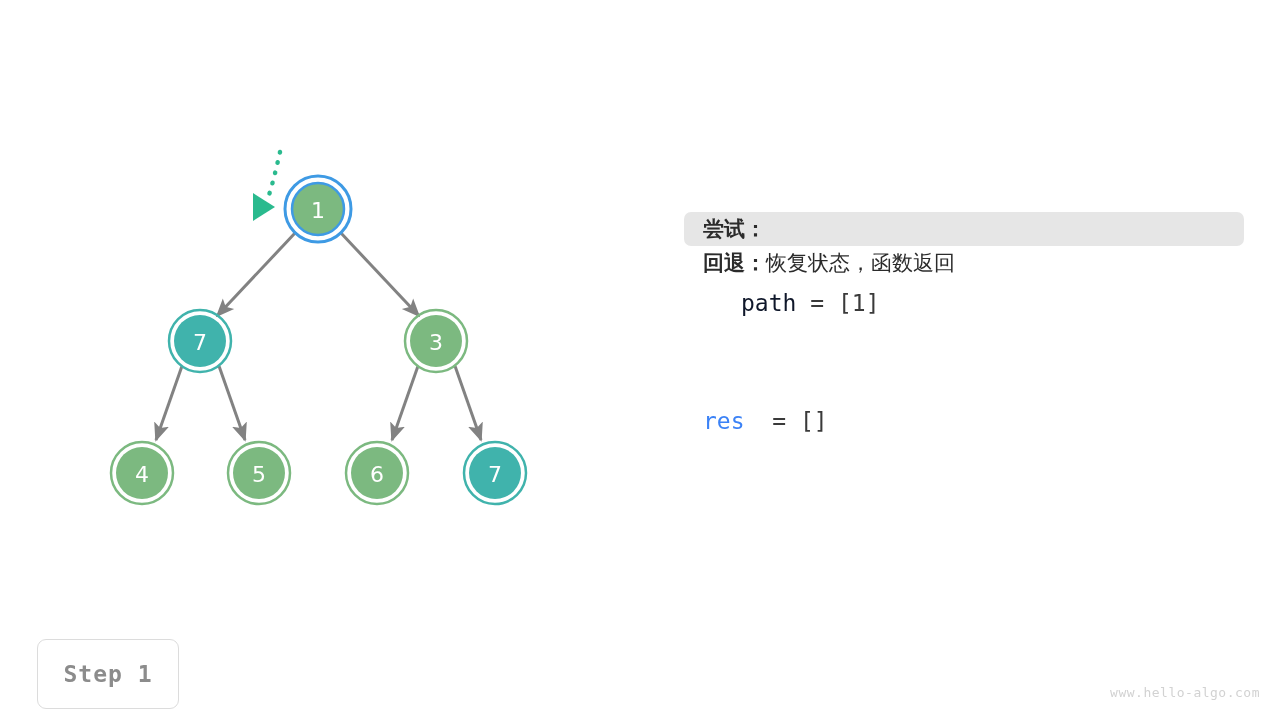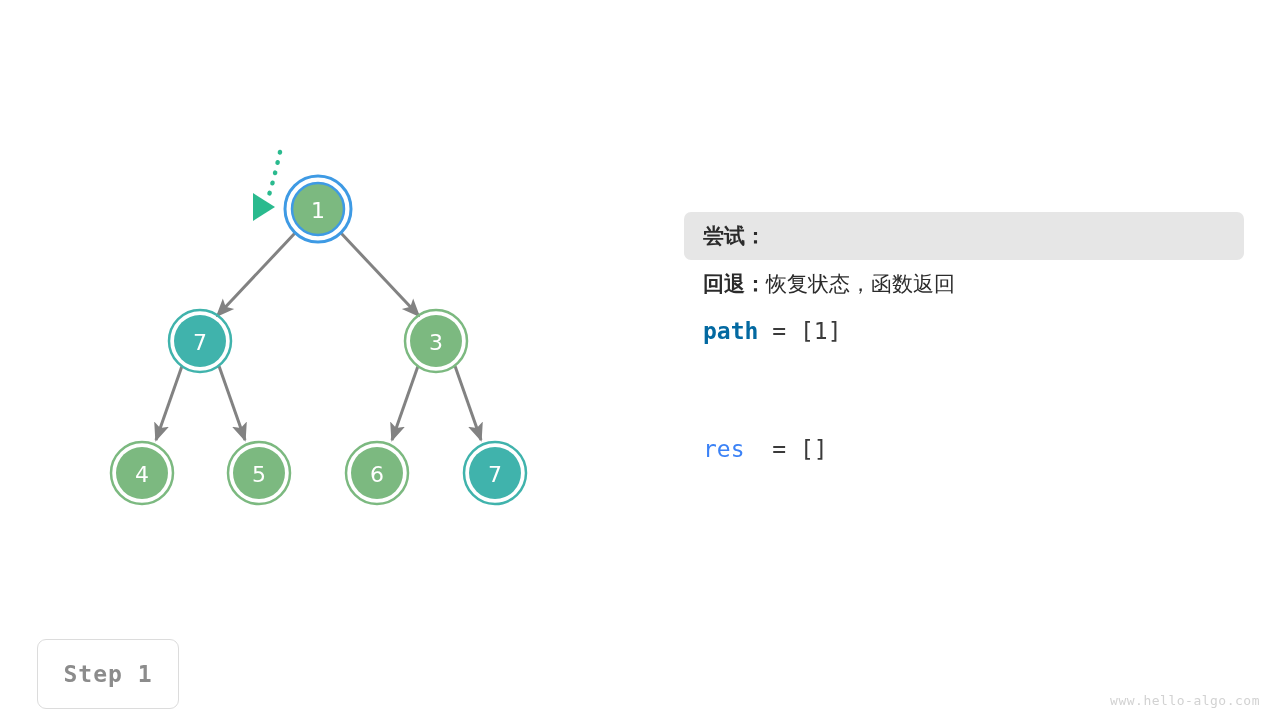--- a/index.html
+++ b/index.html
@@ -37,21 +37,21 @@
   }
 
   
   #info-panel {
     position: absolute;
     left: 684px;
     top: 212px;
     width: 560px;
   }
   .info-line {
-    height: 48px;
+    height: 34px;
     display: flex;
     align-items: center;
     white-space: pre;
   }
   .info-line.highlight {
     background: #e6e6e6;
     border-radius: 7px;
   }
   .info-line .pad {
     display: inline-block;
@@ -74,22 +74,23 @@
     align-items: center;
     white-space: pre;
     font-family: "DejaVu Sans Mono", "Liberation Mono", monospace;
     font-size: 23px;
   }
   .code-line .pad {
     display: inline-block;
     width: 19px;
   }
   .var-path {
-    color: #0369a1;
-    font-weight: bold;
+    color: #0f172a;
+    font-weight: normal;
+    margin-left: 38px;
   }
   .var-res {
     color: #3b82f6;
     font-weight: normal;
   }
   .code-rest {
     color: #3a3a3a;
   }
   .spacer-line {
     height: 72px;
@@ -114,21 +115,21 @@
     font-size: 23px;
     font-weight: bold;
     color: #8c8c8c;
     letter-spacing: 1px;
   }
 
   
   #watermark {
     position: absolute;
     right: 20px;
-    bottom: 12px;
+    bottom: 20px;
     font-family: "DejaVu Sans Mono", "Liberation Mono", monospace;
     font-size: 13px;
     color: #d2d2d2;
     letter-spacing: 0.5px;
   }
 </style>
 </head>
 <body>
 
 <div id="tree-diagram">

